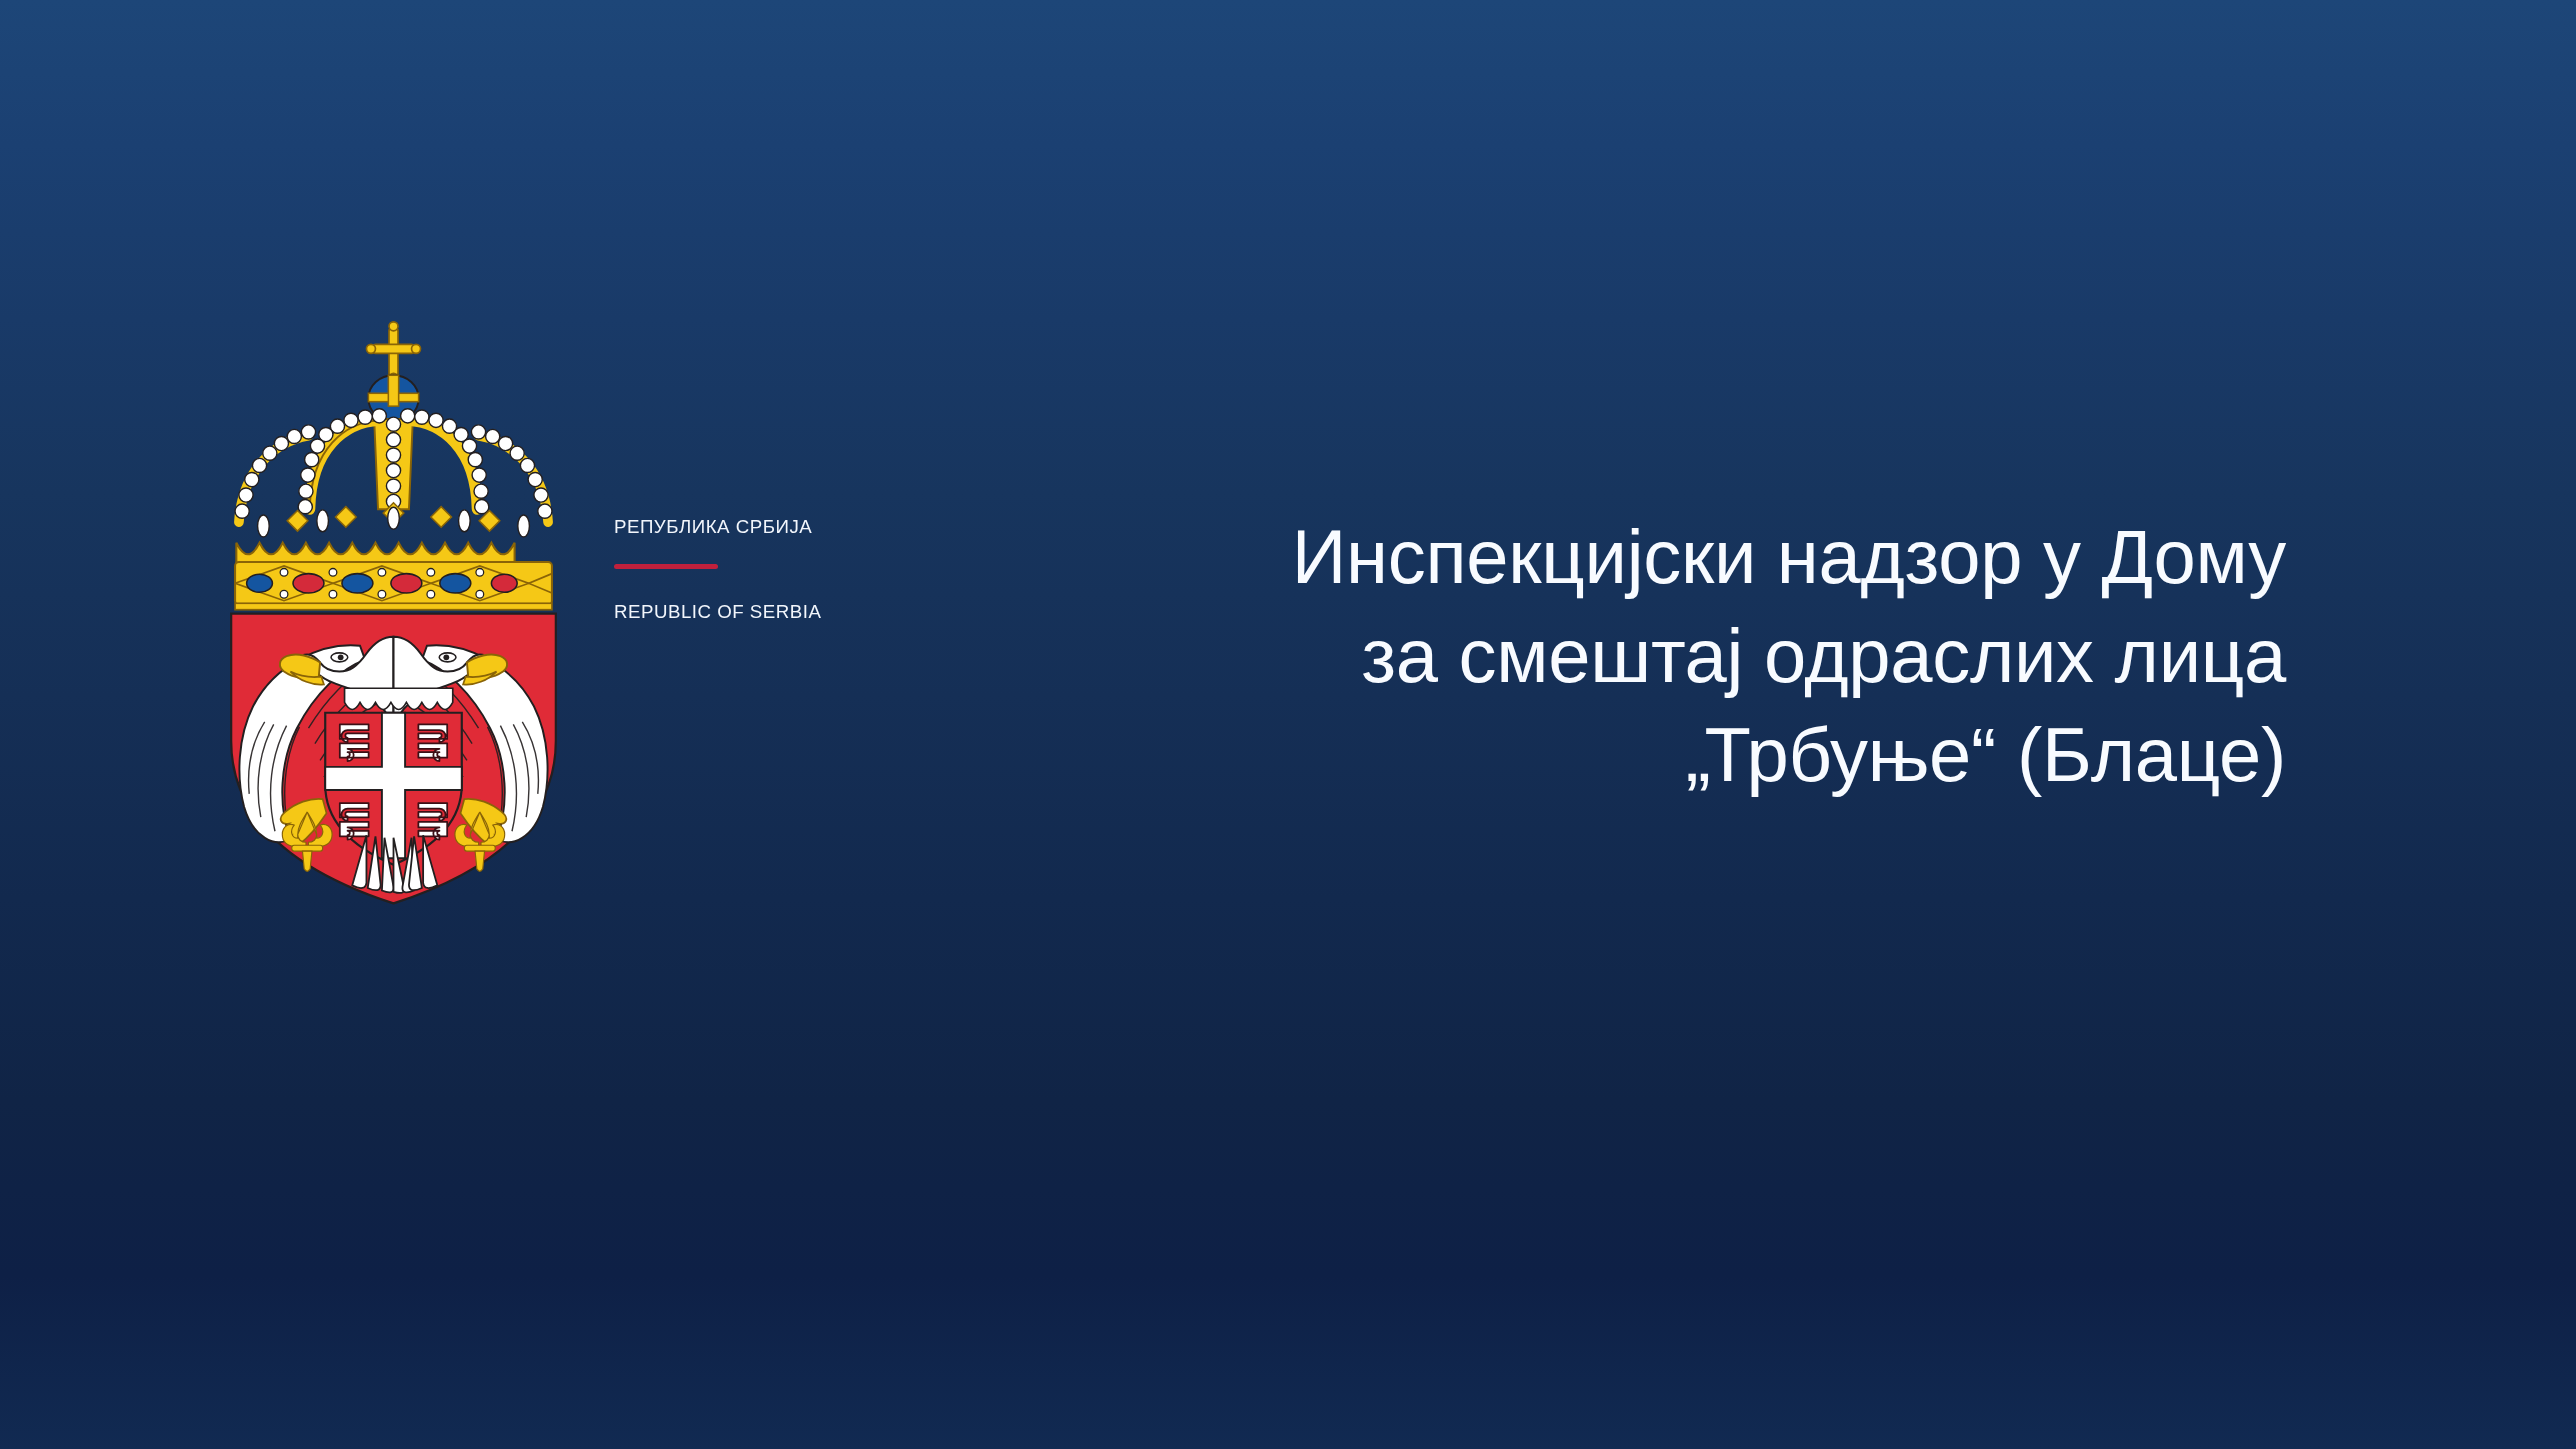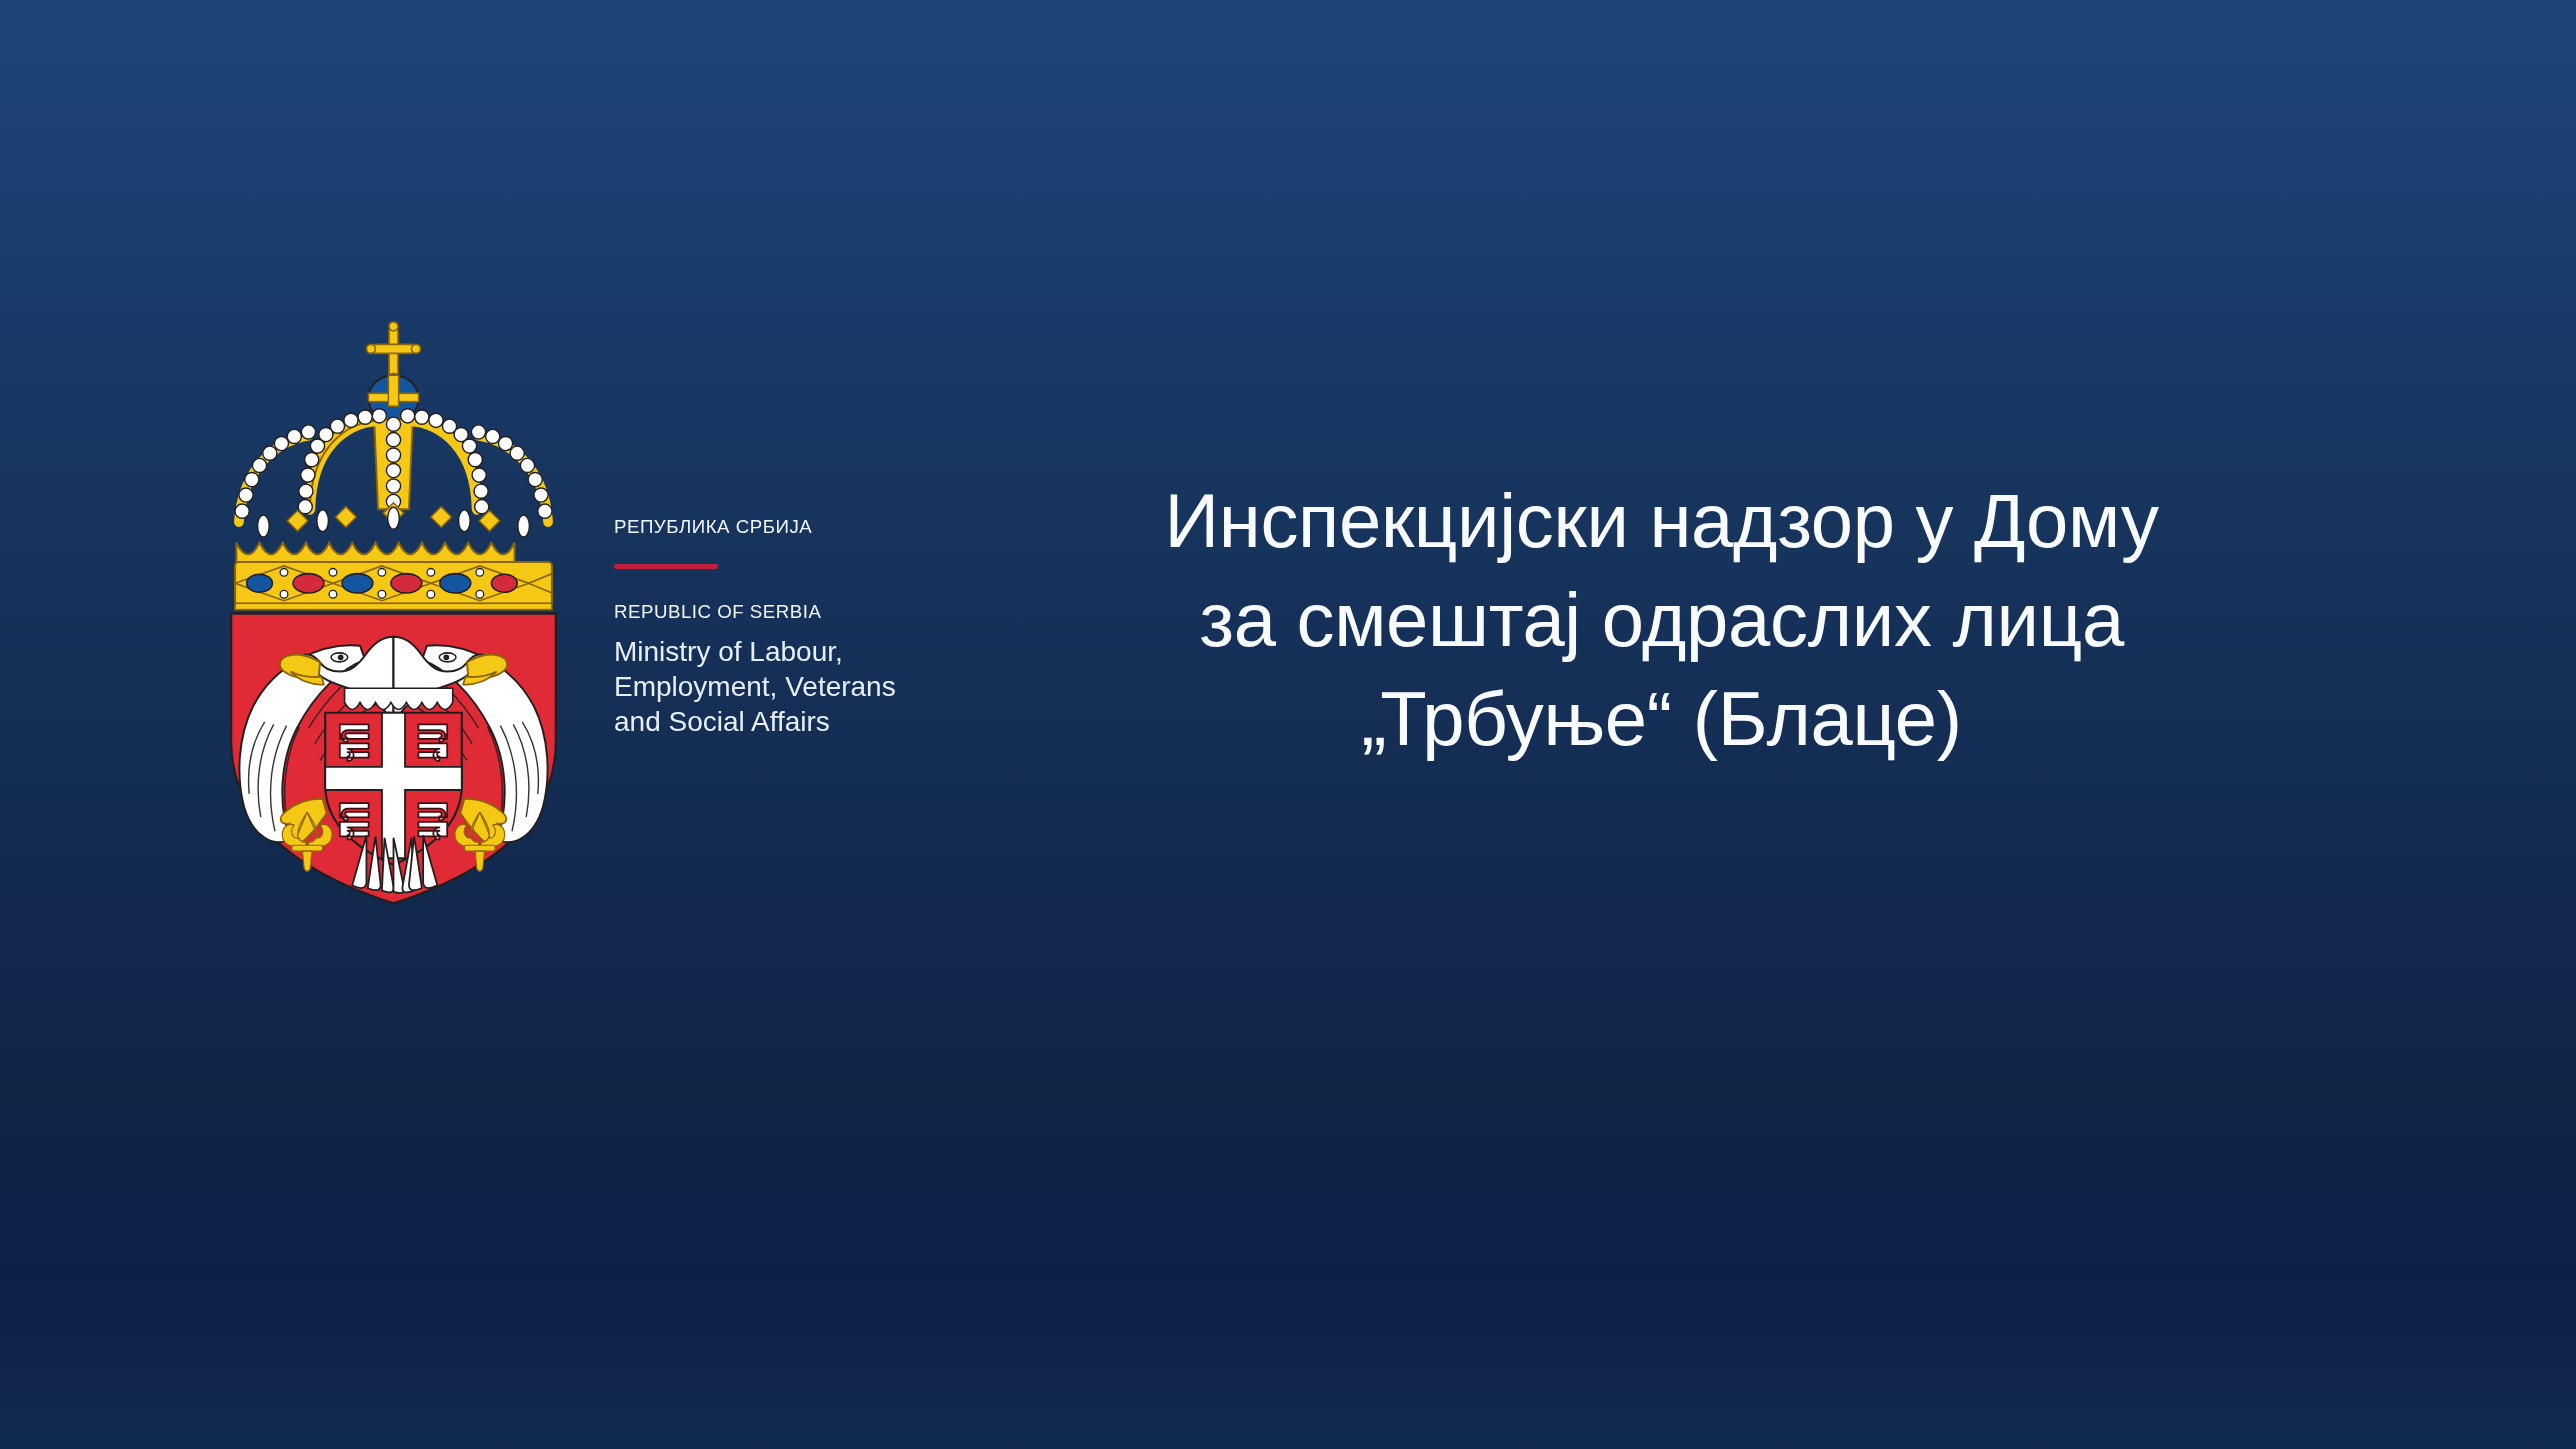--- a/index.html
+++ b/index.html
@@ -64,23 +64,23 @@
     height: 4.5px;
     border-radius: 2.6px;
     background: #c0203c;
     margin: 26px 0 31px 0;
   }
 
   
   #title {
     position: absolute;
     left: 1037px;
-    top: 472px;
+    top: 508px;
     width: 1249px;
-    text-align: center;
+    text-align: right;
     color: #f8fbff;
     font-size: 76px;
     font-weight: 400;
     line-height: 1.30;
     letter-spacing: -0.3px;
   }
   #title .tline { display: block; white-space: nowrap; }
 </style>
 </head>
 <body>
@@ -348,25 +348,20 @@
       </g>
     </svg>
   </div>
 
   <div id="ministry">
     <p class="eyebrow">РЕПУБЛИКА СРБИЈА</p>
 
     <div id="rule"></div>
 
     <p class="eyebrow">REPUBLIC OF SERBIA</p>
-    <p class="ministry-name">
-      <span>Ministry of Labour,</span><br>
-      <span>Employment, Veterans</span><br>
-      <span>and Social Affairs</span>
-    </p>
   </div>
 
   <div id="title">
     <span class="tline">Инспекцијски надзор у Дому</span>
     <span class="tline">за смештај одраслих лица</span>
     <span class="tline">„Трбуње“ (Блаце)</span>
   </div>
 
 </div>
 

